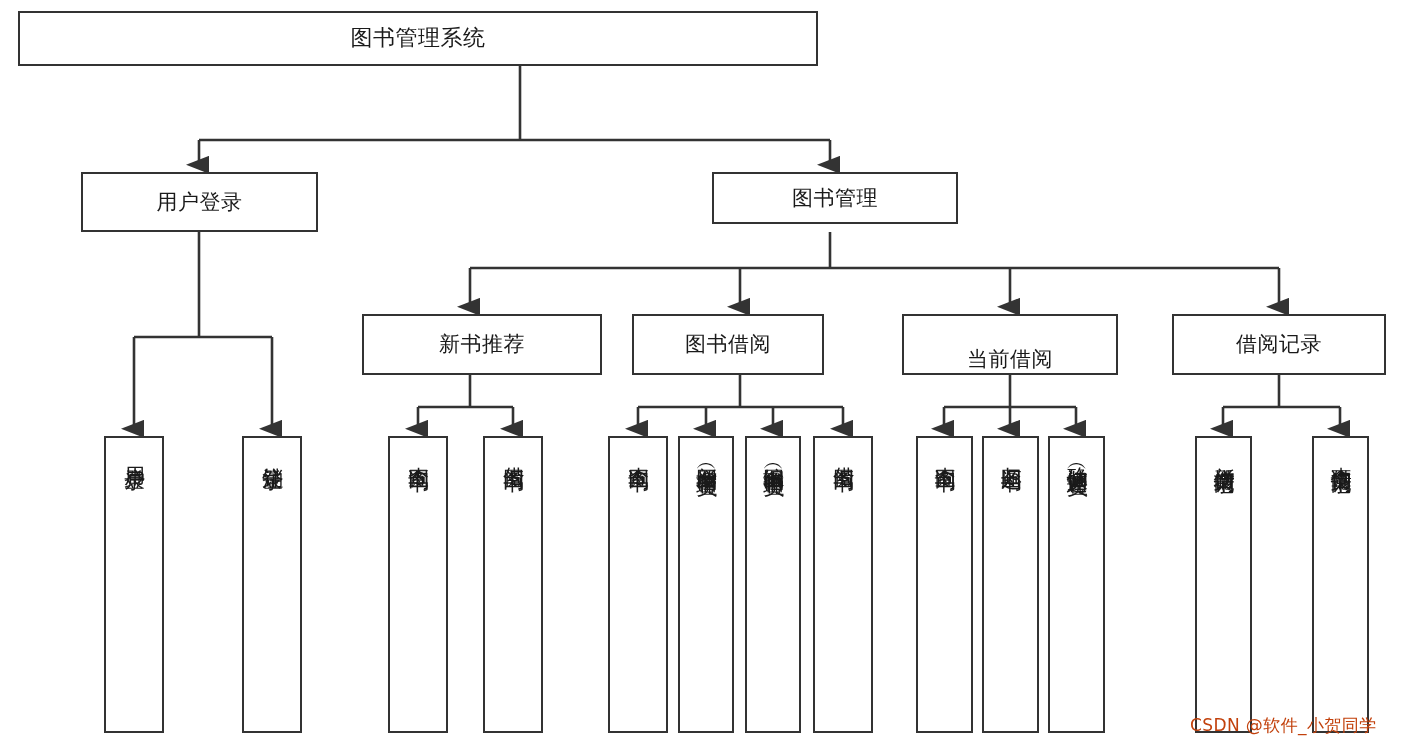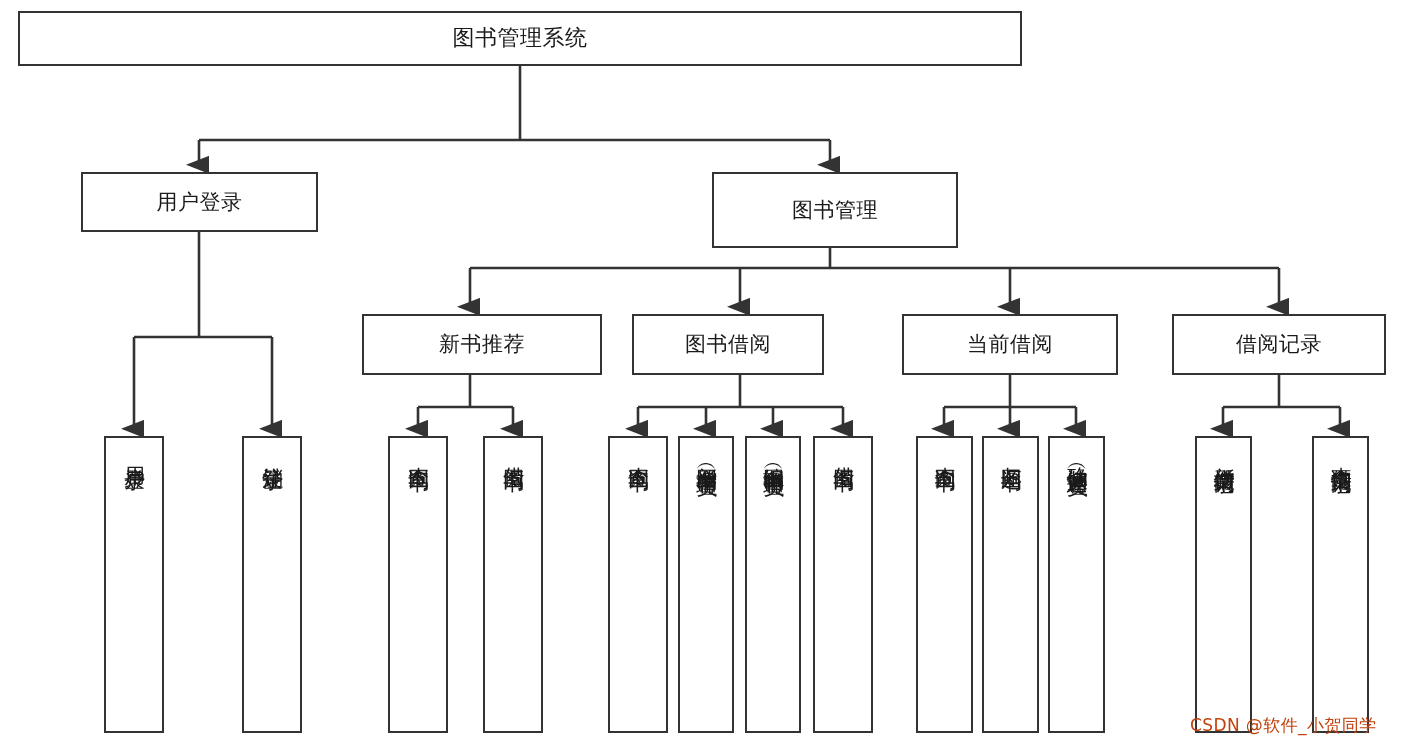--- a/index.html
+++ b/index.html
@@ -118,38 +118,38 @@
       <path d="M1010,407 L1010,428" marker-end="url(#arrow)"></path>
       <path d="M1076,407 L1076,428" marker-end="url(#arrow)"></path>
 
       <path d="M1279,375 L1279,407"></path>
       <path d="M1223,407 L1340,407"></path>
       <path d="M1223,407 L1223,428" marker-end="url(#arrow)"></path>
       <path d="M1340,407 L1340,428" marker-end="url(#arrow)"></path>
     </g>
   </svg>
 
-  <div class="node horiz root" style="left: 18px; top: 11px; width: 1004px; height: 55px;">
+  <div class="node horiz root" style="left: 18px; top: 11px; width: 800px; height: 55px;">
     <span class="label">图书管理系统</span>
   </div>
 
   <div class="node horiz" style="left: 81px; top: 172px; width: 237px; height: 60px;">
     <span class="label">用户登录</span>
   </div>
-  <div class="node horiz" style="left: 712px; top: 172px; width: 246px; height: 76px;">
+  <div class="node horiz" style="left: 712px; top: 172px; width: 246px; height: 52px;">
     <span class="label">图书管理</span>
   </div>
 
   <div class="node horiz" style="left: 362px; top: 314px; width: 240px; height: 61px;">
     <span class="label">新书推荐</span>
   </div>
   <div class="node horiz" style="left: 632px; top: 314px; width: 192px; height: 61px;">
     <span class="label">图书借阅</span>
   </div>
-  <div class="node horiz" style="left: 902px; top: 314px; width: 216px; height: 61px;">
+  <div class="node horiz" style="left: 902px; top: 314px; width: 216px; height: 61px; align-items: flex-end;">
     <span class="label">当前借阅</span>
   </div>
   <div class="node horiz" style="left: 1172px; top: 314px; width: 214px; height: 61px;">
     <span class="label">借阅记录</span>
   </div>
 
   <div class="node vert" style="left: 104px; top: 436px; width: 60px; height: 297px;">
     <span class="label">用户登录</span>
   </div>
   <div class="node vert" style="left: 242px; top: 436px; width: 60px; height: 297px;">

